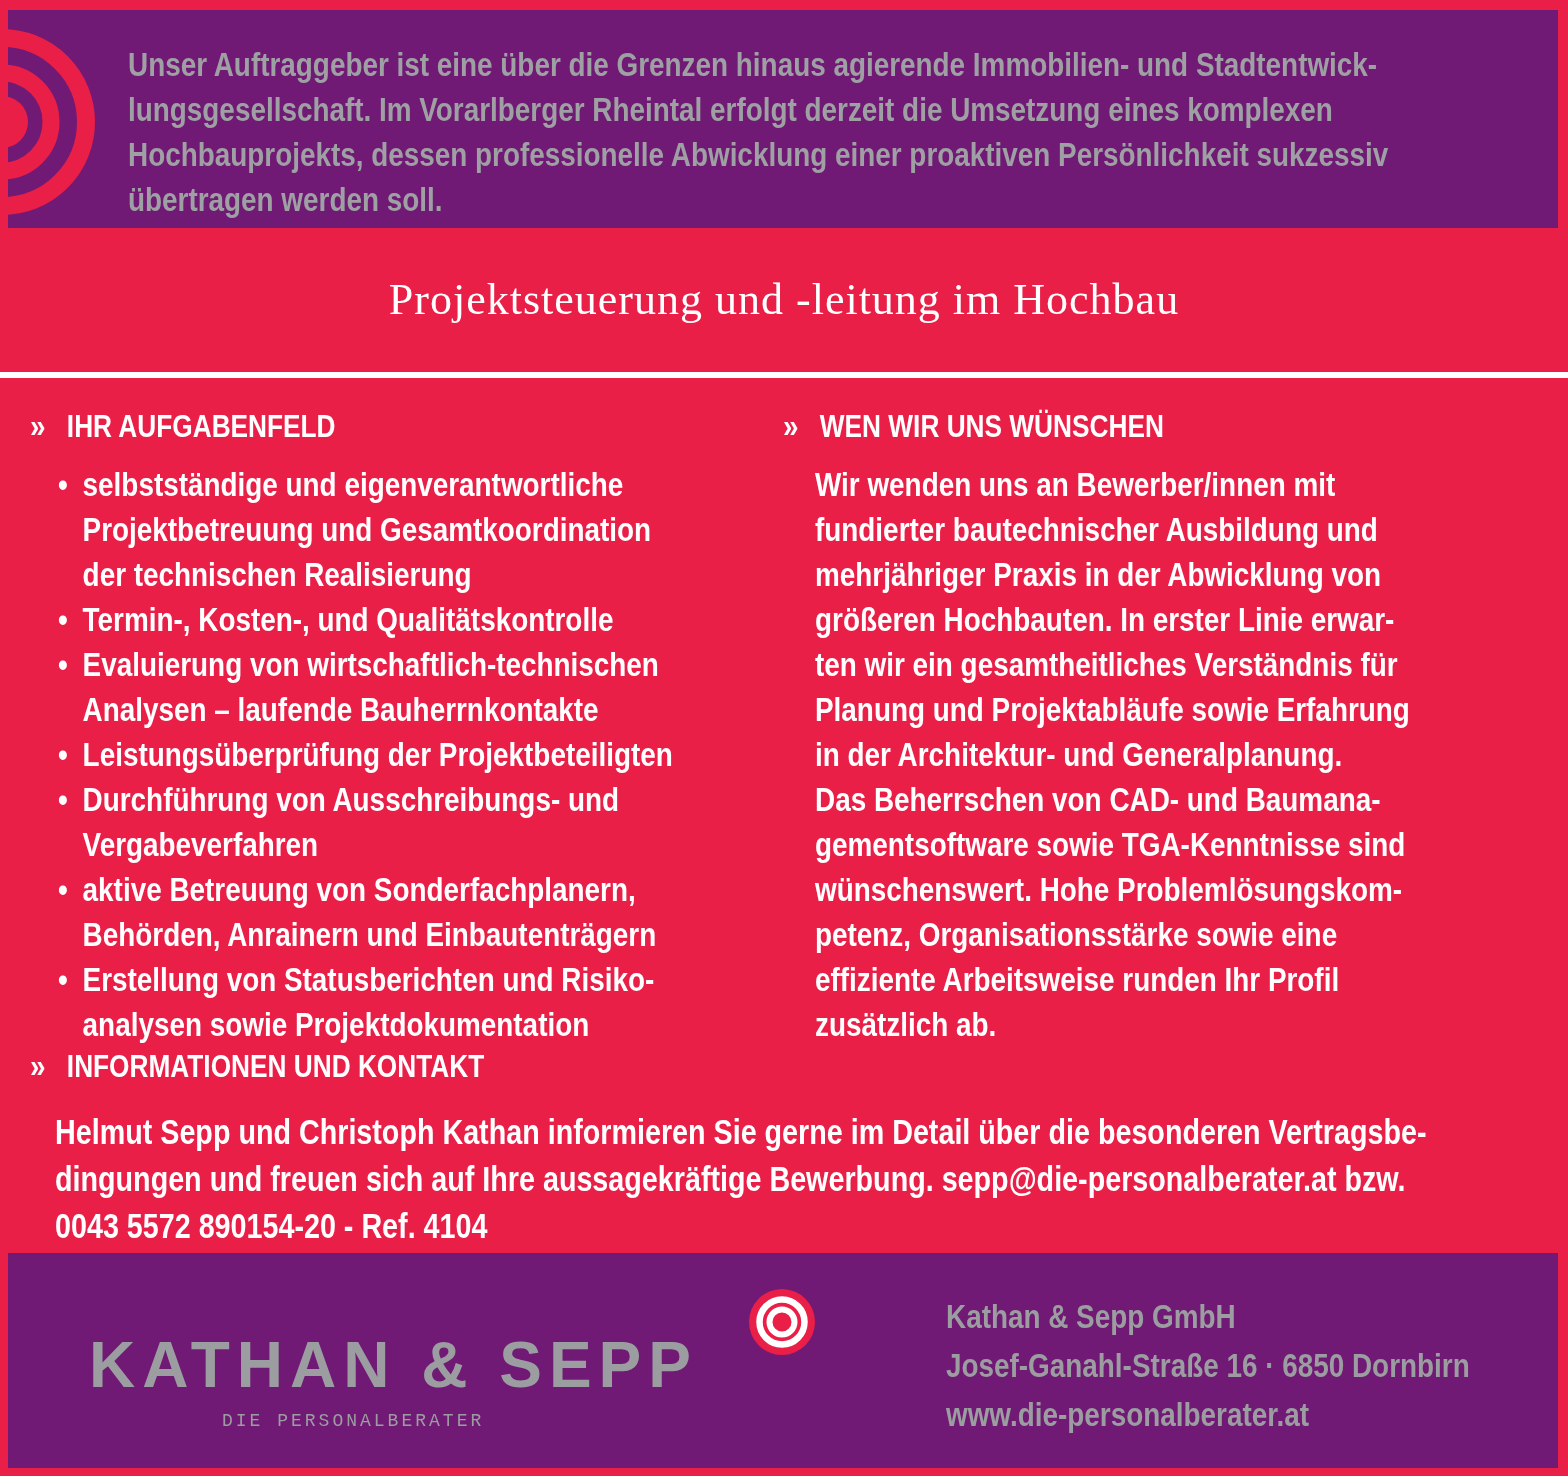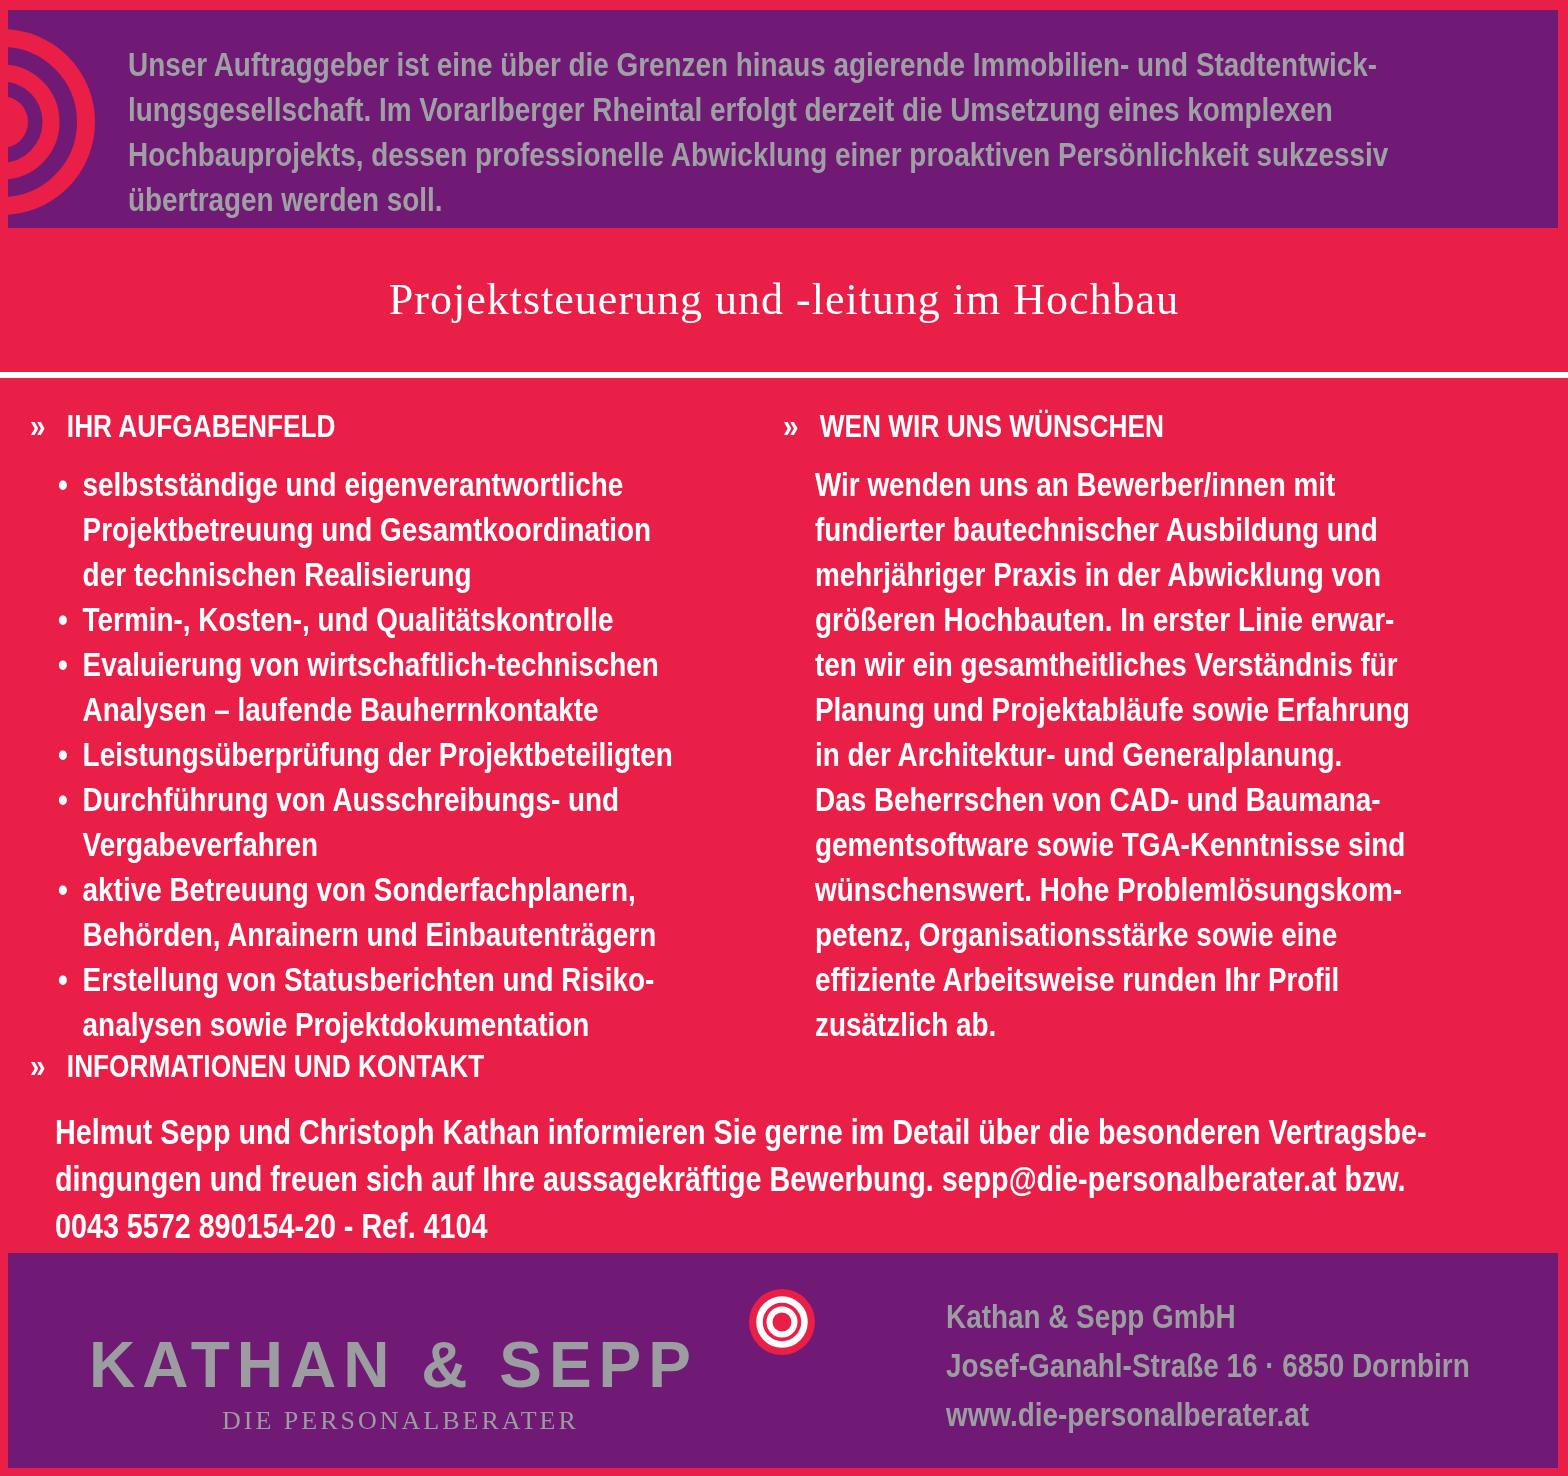--- a/index.html
+++ b/index.html
@@ -54,22 +54,22 @@
   .contact-p{position:absolute;left:55px;top:1108px;color:#fff;font-size:35px;line-height:47px;}
 
   .footer-logo-text{
     position:absolute;left:65px;top:1330px;
     color:var(--logo-gray);font-weight:bold;
     font-size:64px;line-height:70px;letter-spacing:7px;white-space:nowrap;margin-left:24px;
   }
   .footer-tagline{
     position:absolute;left:222px;top:1406px;
     color:var(--logo-gray);
-    font-family:Liberation Serif, serif;
-    font-size:26px;line-height:30px;letter-spacing:3px;white-space:nowrap;
+    font-family:Liberation Mono, monospace;
+    font-size:18px;line-height:30px;letter-spacing:3px;white-space:nowrap;
   }
   .bullseye-footer{position:absolute;left:748px;top:1288px;}
   .footer-address{
     position:absolute;left:946px;top:1292px;
     color:var(--logo-gray);font-size:34px;line-height:49px;
   }
   .svg-red{fill:var(--red);}
   .svg-red-stroke{fill:none;stroke:var(--red);}
   .svg-white-stroke{fill:none;stroke:#fff;}
 </style>

